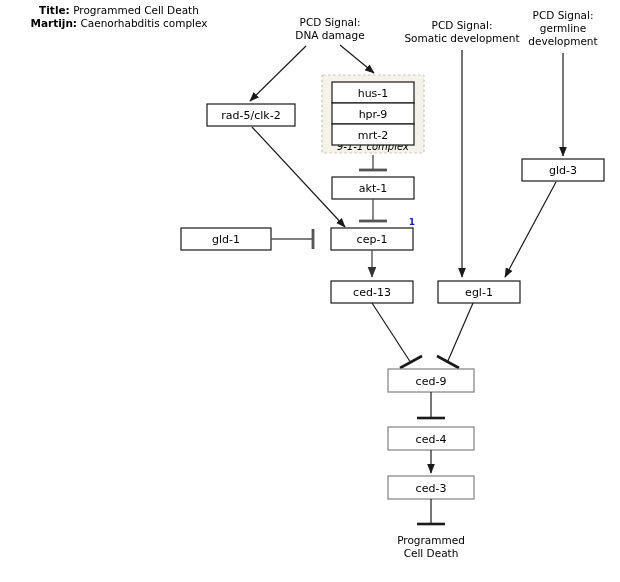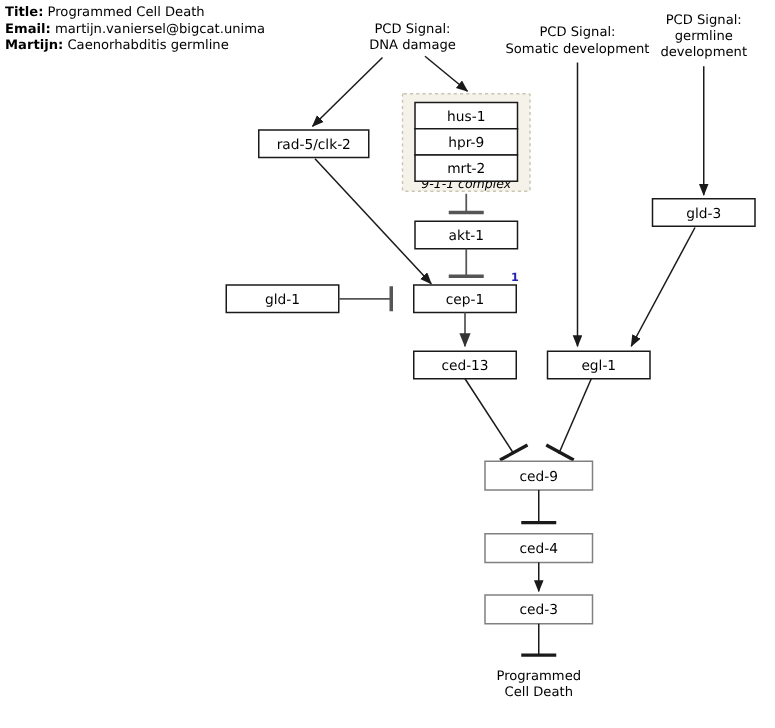--- a/index.html
+++ b/index.html
@@ -30,20 +30,21 @@
     width: 230px;
     height: 54px;
     overflow: hidden;
     white-space: nowrap;
   }
   .meta-row {
     height: 13px;
     line-height: 13px;
     font-size: 10.5px;
     white-space: nowrap;
+    text-align: center;
   }
   .meta-key {
     font-weight: bold;
     font-size: 10.5px;
   }
   .meta-val {
     font-size: 10.5px;
   }
   
   .node-label {
@@ -112,26 +113,22 @@
 </style>
 </head>
 <body>
 
 <div id="meta">
   <div class="meta-row">
     <span class="meta-key">Title:</span>
     <span class="meta-val">Programmed Cell Death</span>
   </div>
   <div class="meta-row">
-    <span class="meta-key">Email:</span>
-    <span class="meta-val">martijn.vaniersel@bigcat.unima</span>
-  </div>
-  <div class="meta-row">
     <span class="meta-key">Martijn:</span>
-    <span class="meta-val">Caenorhabditis germline</span>
+    <span class="meta-val">Caenorhabditis complex</span>
   </div>
 </div>
 
 <svg id="canvas" viewBox="0 0 620 582">
   <defs>
     <marker id="arrow" markerWidth="9" markerHeight="9" refX="7.4" refY="3.2" orient="auto" markerUnits="strokeWidth">
       <path d="M0,0 L8,3.2 L0,6.4 z" fill="#1a1a1a"></path>
     </marker>
     <marker id="arrowgray" markerWidth="9" markerHeight="9" refX="7.4" refY="3.2" orient="auto" markerUnits="strokeWidth">
       <path d="M0,0 L8,3.2 L0,6.4 z" fill="#333333"></path>

